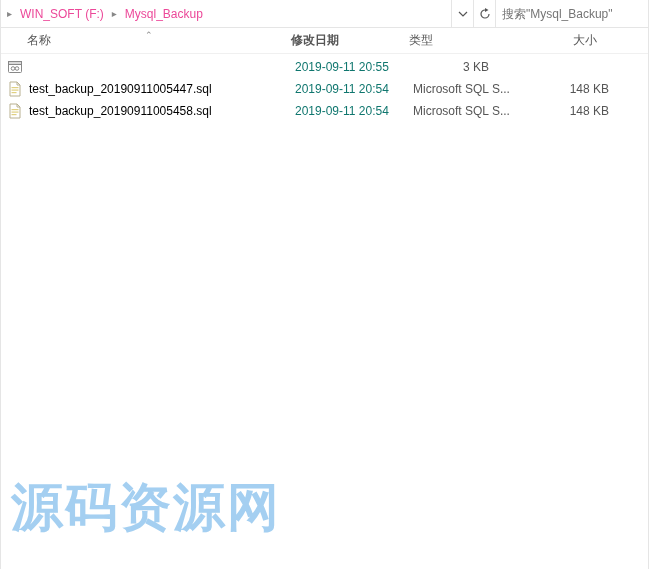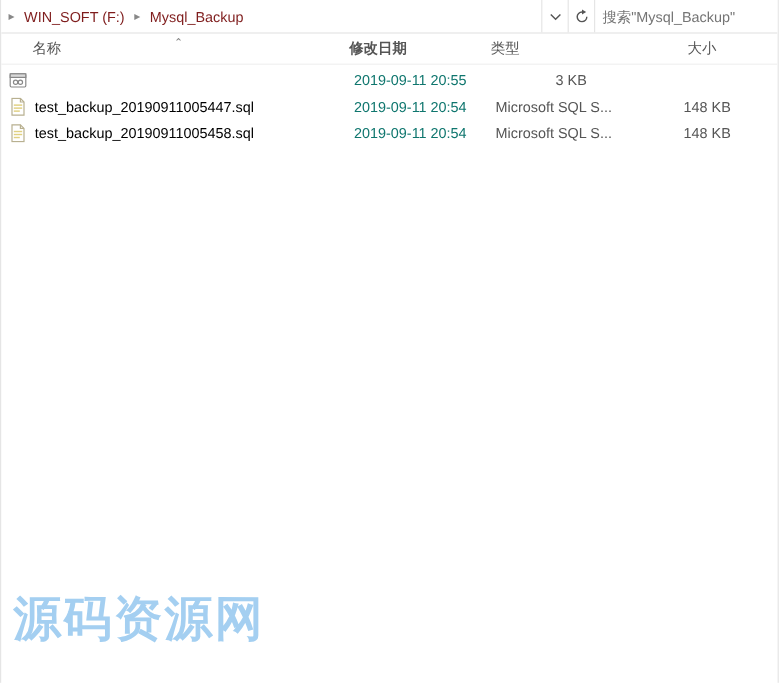--- a/index.html
+++ b/index.html
@@ -28,21 +28,21 @@
     height: 100%;
     padding-left: 4px;
     overflow: hidden;
   }
   .crumb {
     display: flex;
     align-items: center;
     height: 100%;
     padding: 0 6px;
     white-space: nowrap;
-    color: #7f1d1d;
+    color: #ec4899;
   }
   .chev {
     color: #888;
     font-size: 10px;
     padding: 0 2px;
     display:flex;align-items:center;height:100%;
   }
   .addr-dropdown, .refresh {
     width: 22px;
     height: 100%;
@@ -109,21 +109,21 @@
   .watermark {
     position: absolute;
     left: 10px;
     bottom: 26px;
     color: #5aa9e6;
     opacity: 0.55;
     font-family: "SimHei","Microsoft YaHei",sans-serif;
     pointer-events:none;
   }
   .watermark .big {
-    font-size: 40px;
+    font-size: 52px;
     font-weight: bold;
     letter-spacing: 2px;
     text-shadow: 1px 1px 0 #fff;
   }
   .watermark .small {
     font-size: 13px;
     color: #d9a0a0;
     text-align: center;
     margin-top: -2px;
     letter-spacing: 1px;

